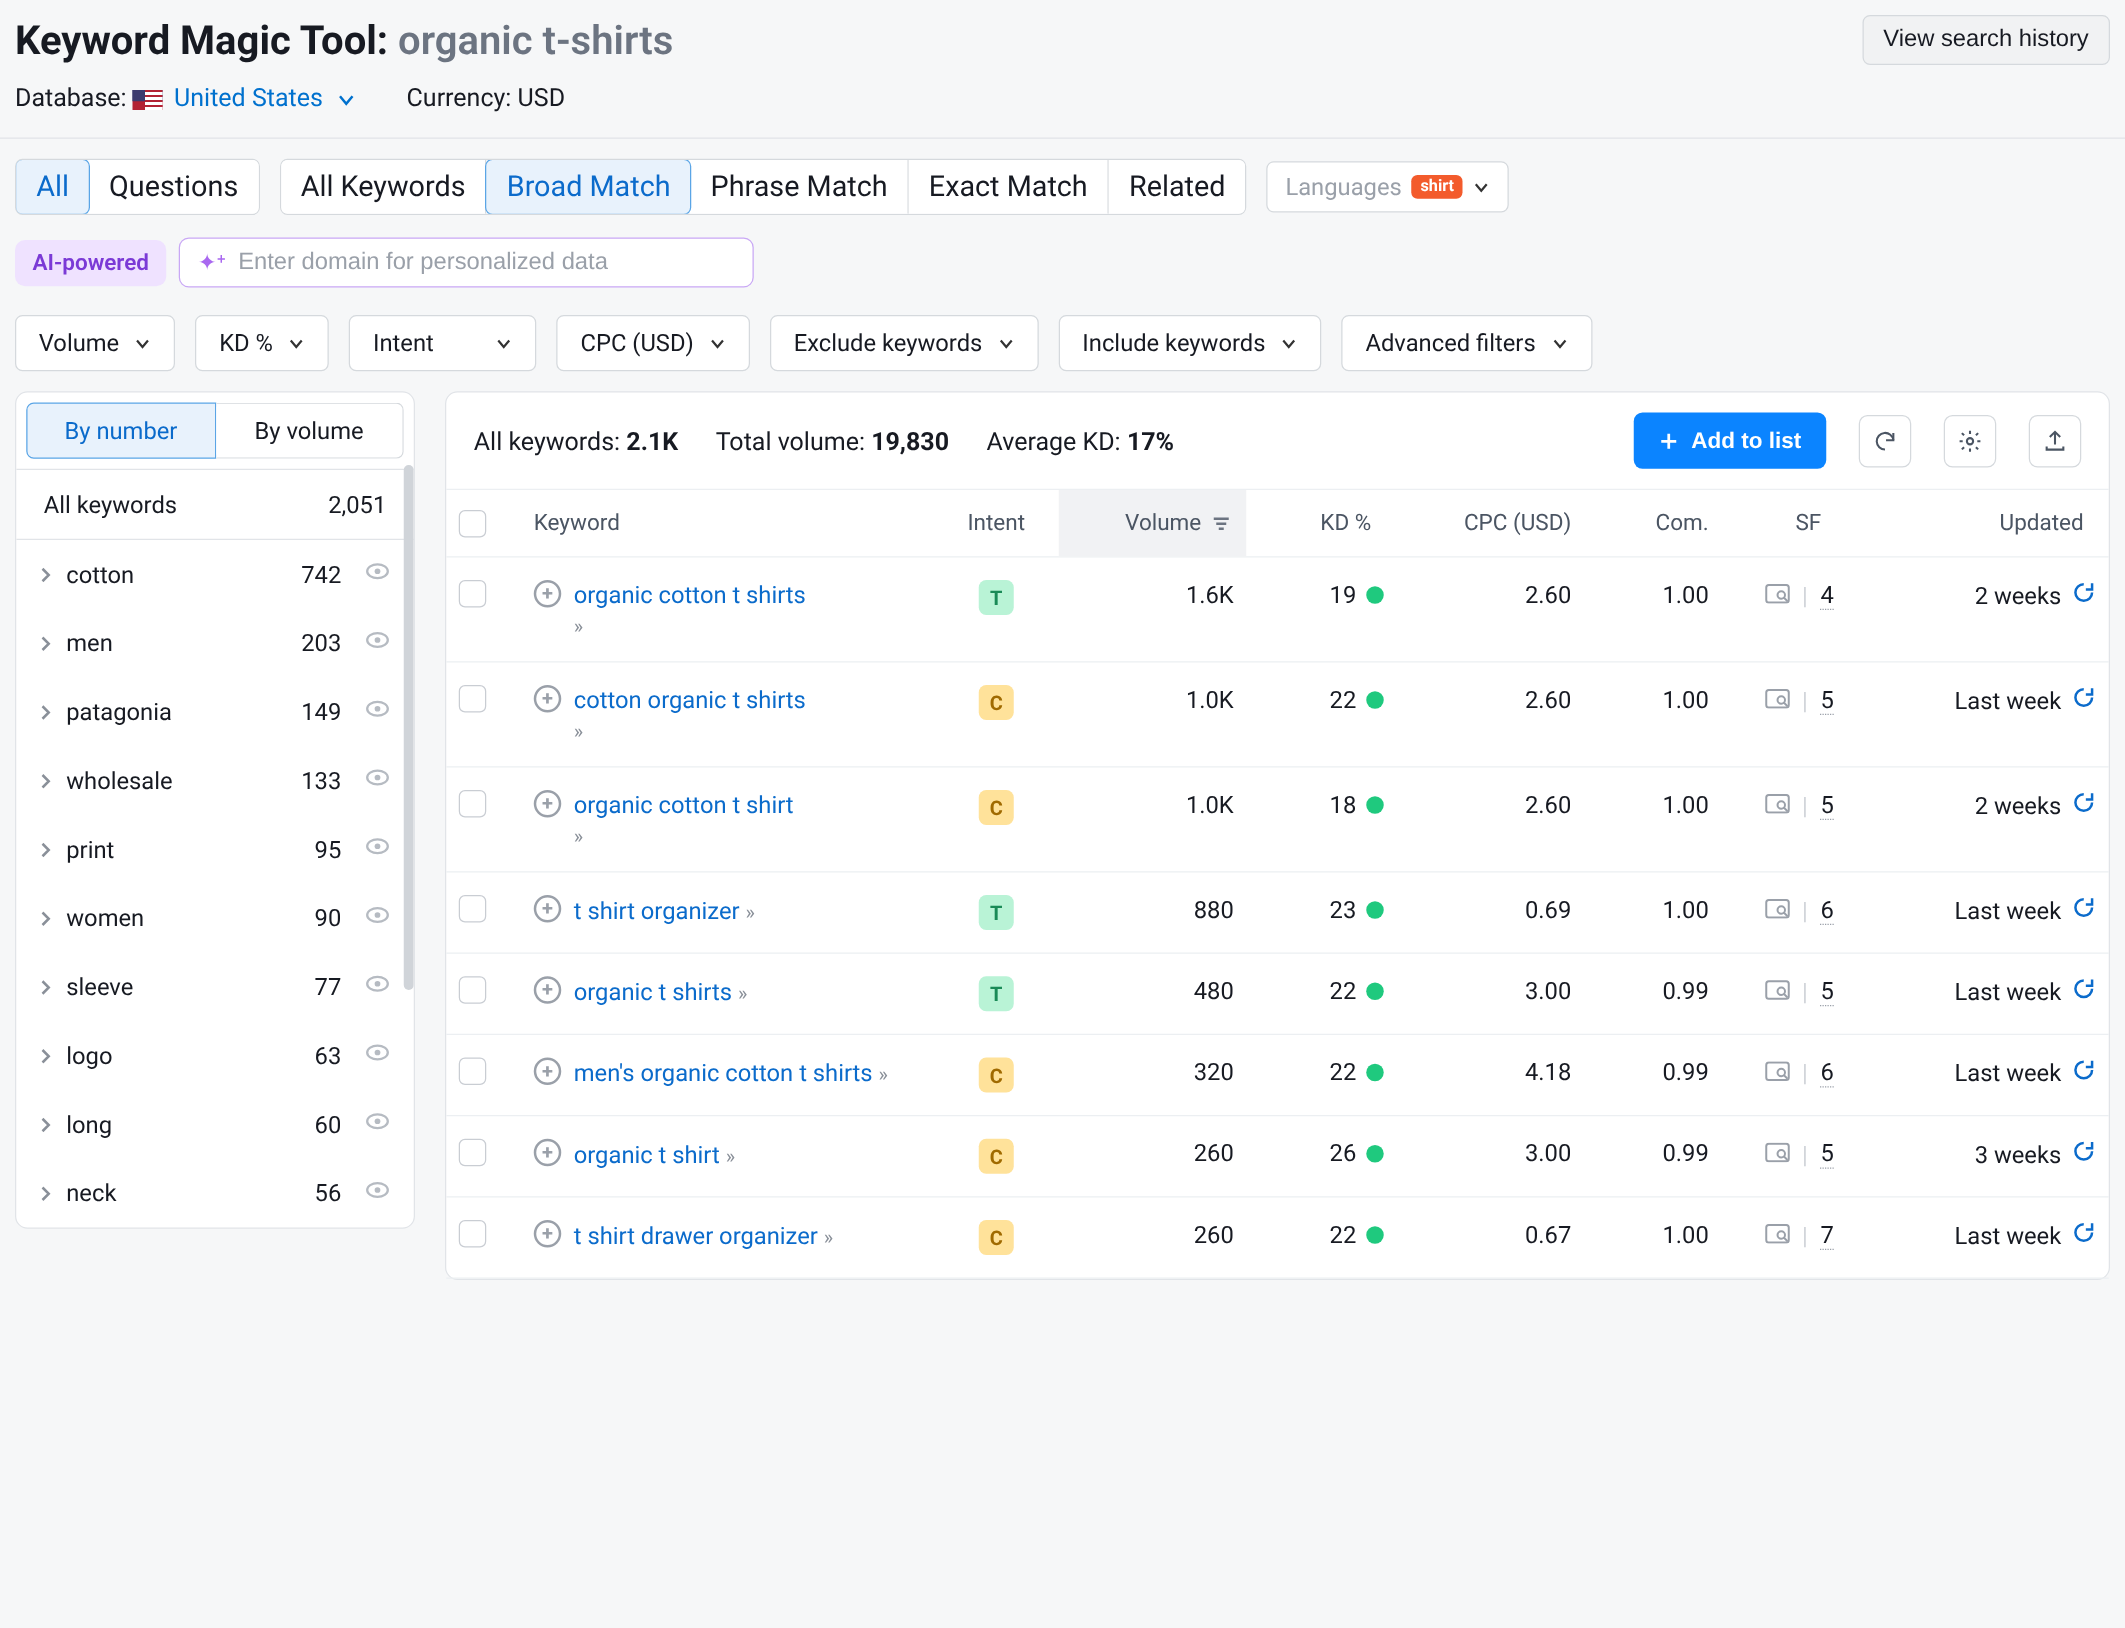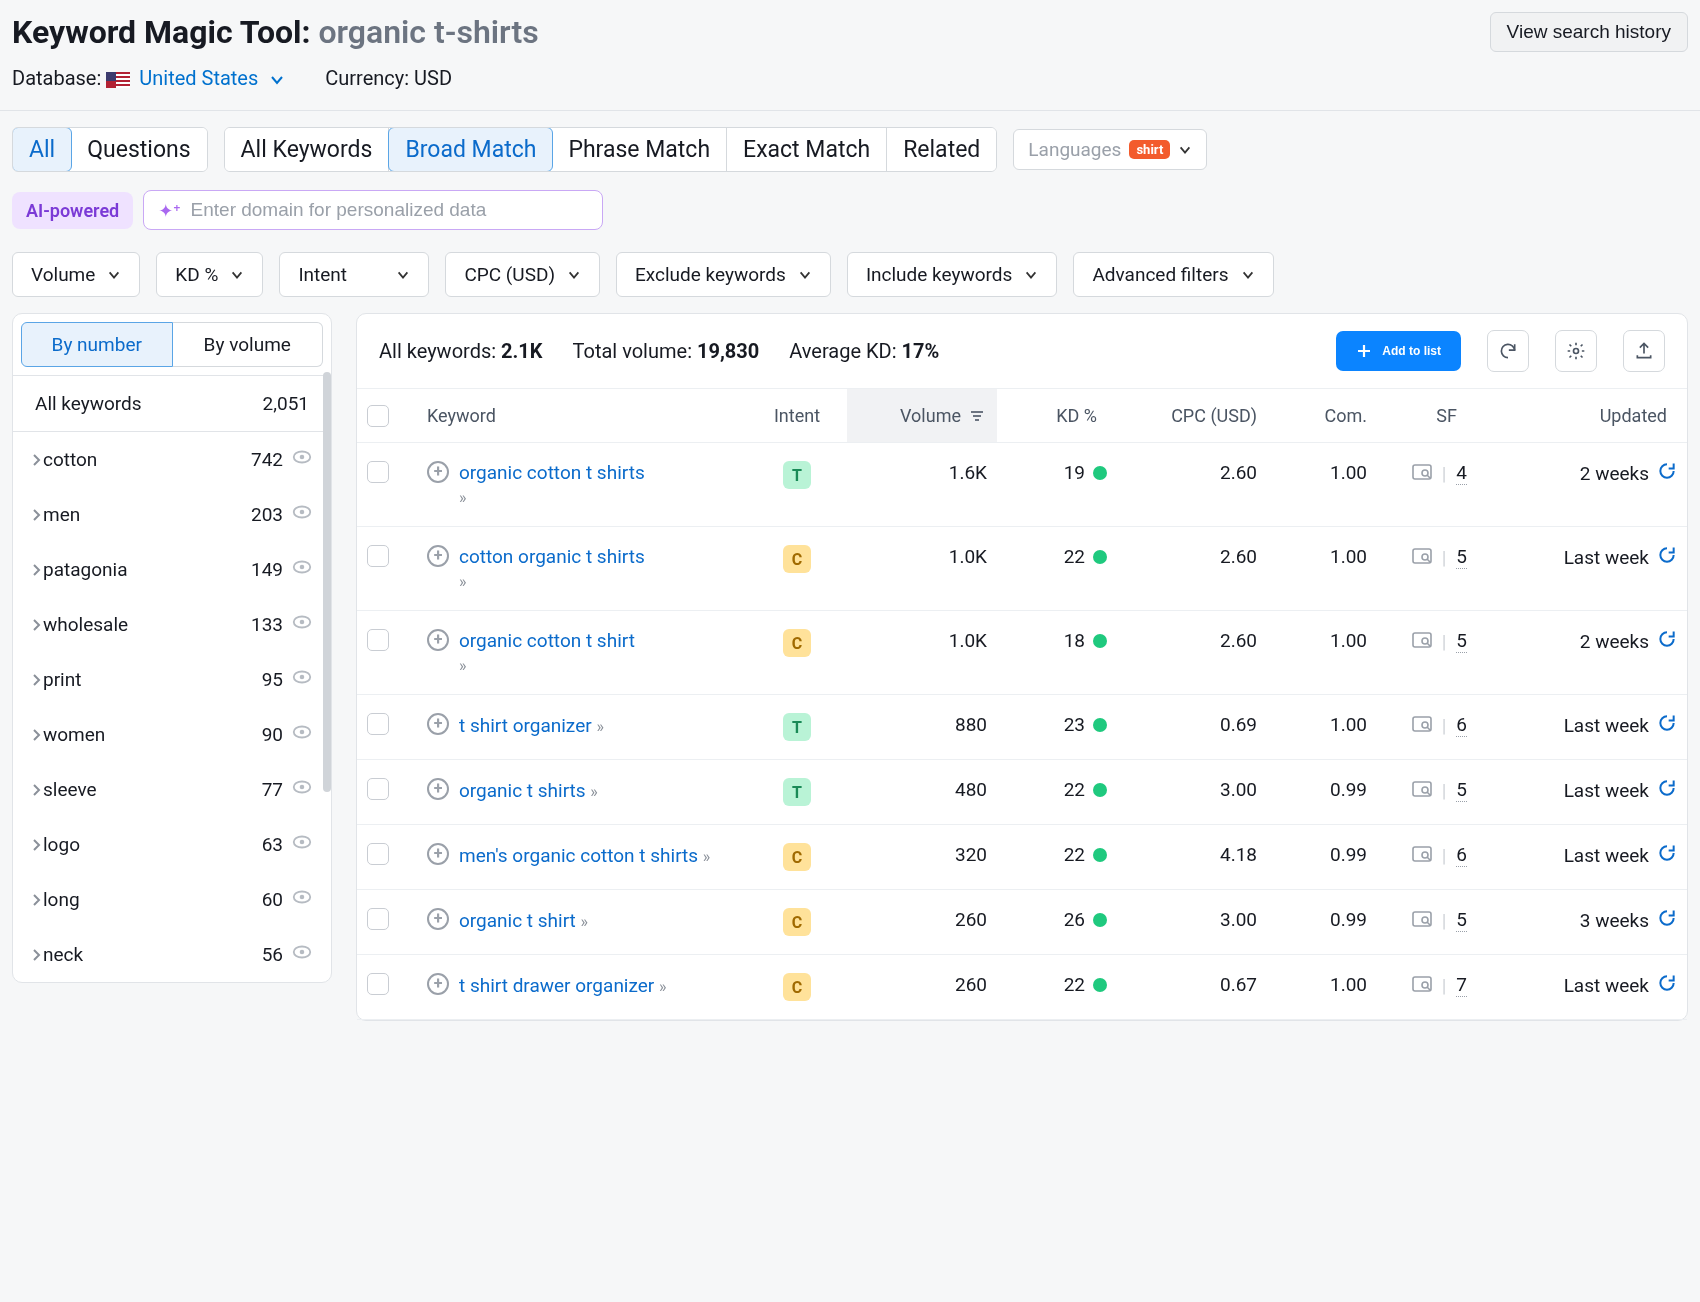--- a/index.html
+++ b/index.html
@@ -213,20 +213,21 @@
   .side-allkw{
     display:flex;justify-content:space-between;
     padding:16px 22px;
     font-size:19px;
     border-bottom:1px solid #e1e4e8;
   }
   .side-item{
     display:flex;align-items:center;
     padding:14px 18px;
     font-size:19px;
+    gap:10px;
   }
   .side-item .chev{color:#8a9099;}
   .side-item .label{flex:1;}
   .side-item .count{color:#171a22;margin-right:8px;}
   .side-item .eye{color:#b6bbc2;}
 
   .main{
     flex:1;
     background:#fff;
     border:1px solid #e1e4e8;
@@ -240,21 +241,21 @@
     border-bottom:1px solid #eceff2;
   }
   .stats{flex:1;display:flex;gap:30px;font-size:20px;}
   .stats b{font-weight:700;}
   .add-btn{
     background:#0b84ff;
     color:#fff;
     border:none;
     border-radius:7px;
     padding:12px 20px;
-    font-size:12px;
+    font-size:18px;
     font-weight:600;
     display:flex;align-items:center;gap:10px;
     cursor:pointer;
   }
   .icon-btn{
     width:42px;height:42px;border:1px solid #d5d9dd;border-radius:7px;background:#fff;
     display:flex;align-items:center;justify-content:center;cursor:pointer;color:#4b5563;
   }
 
   .table{width:100%;}

